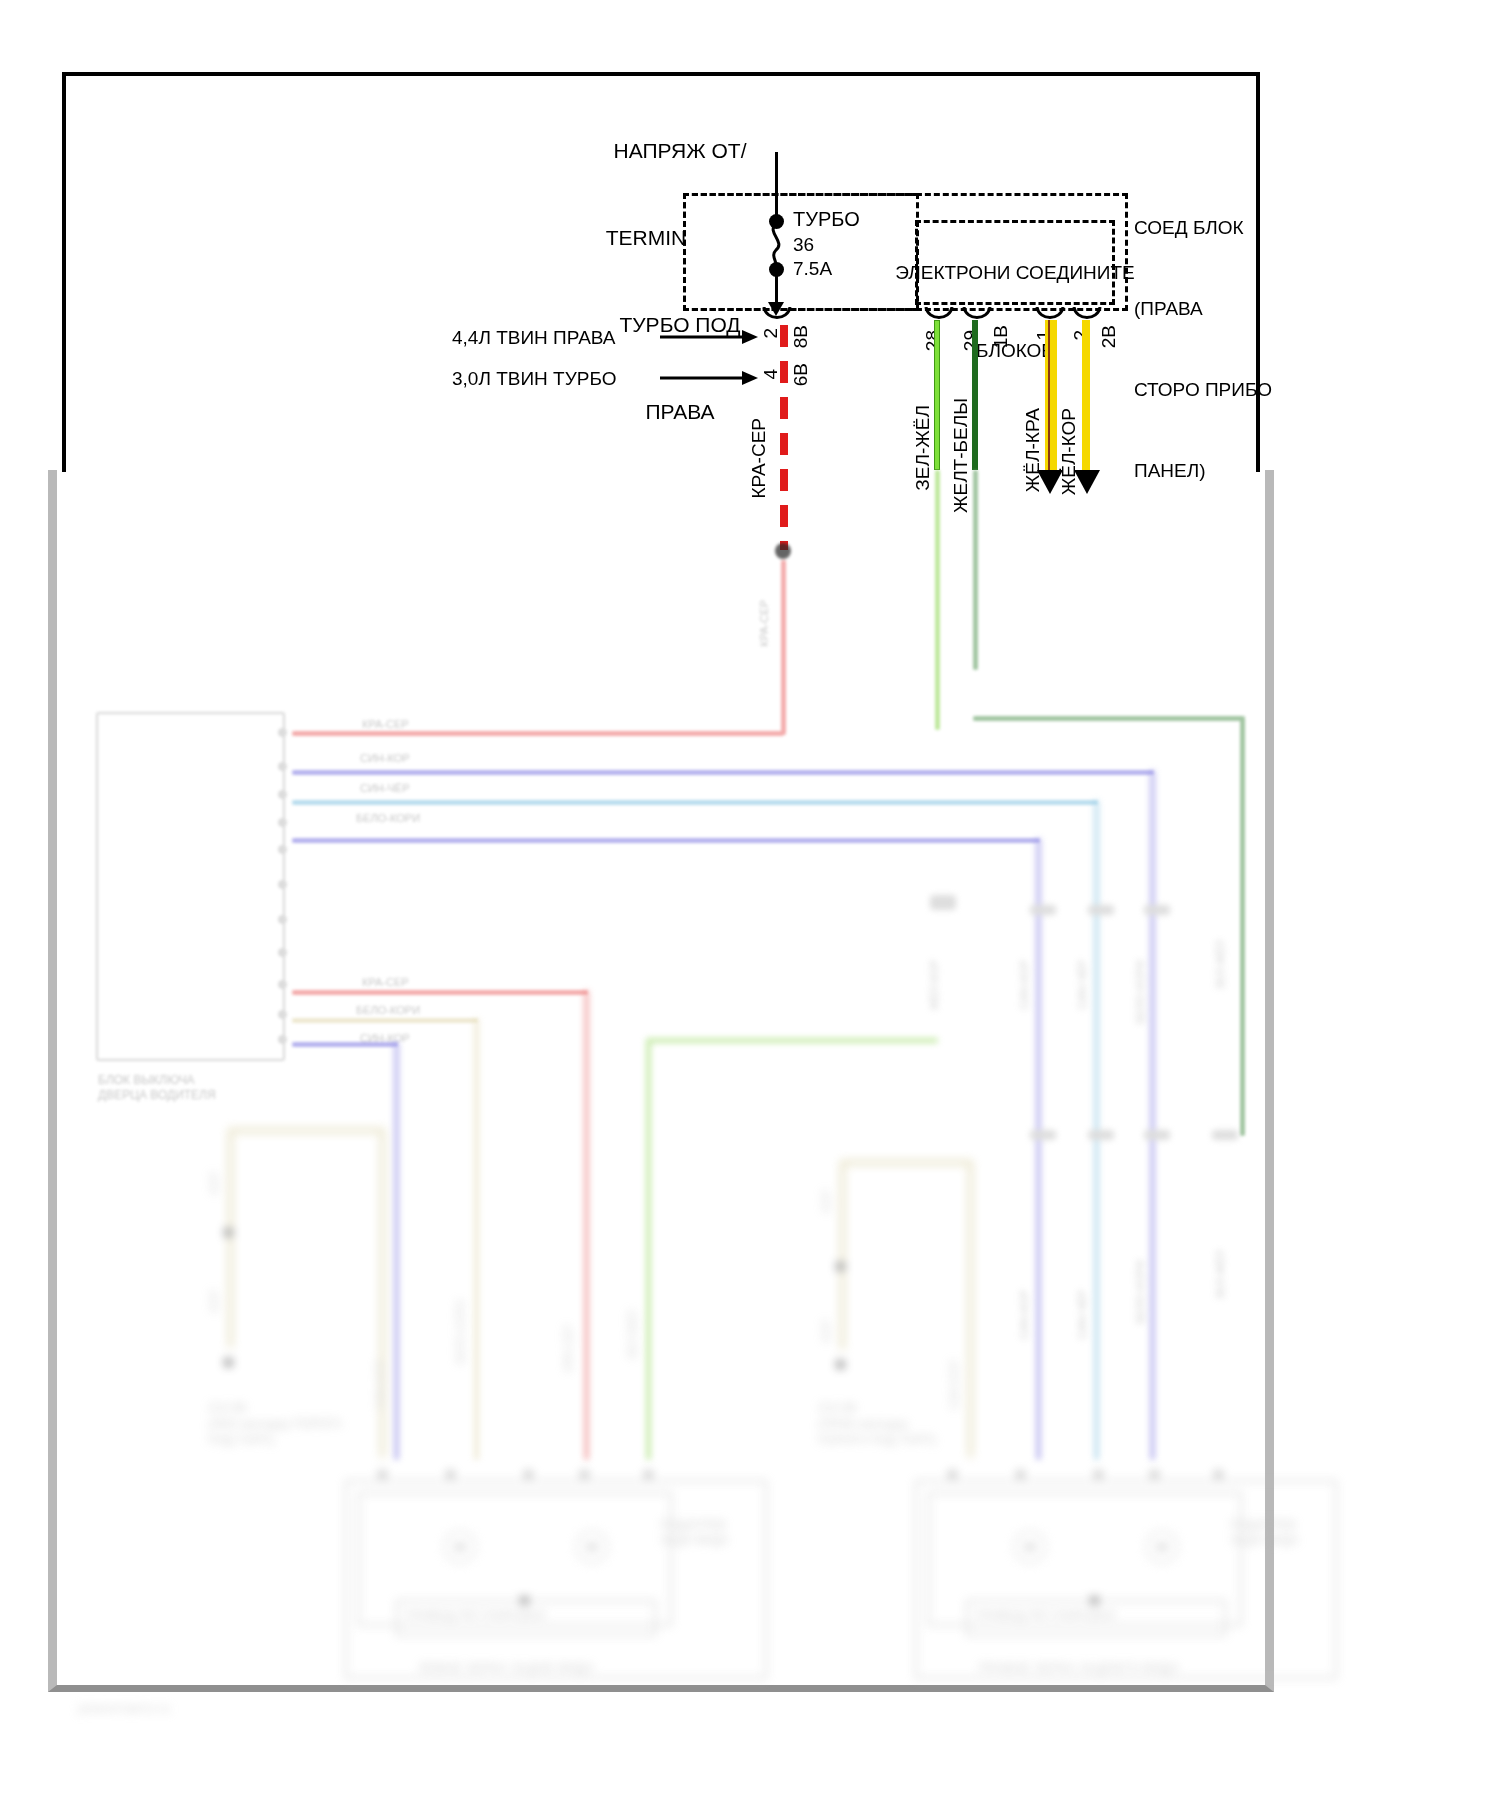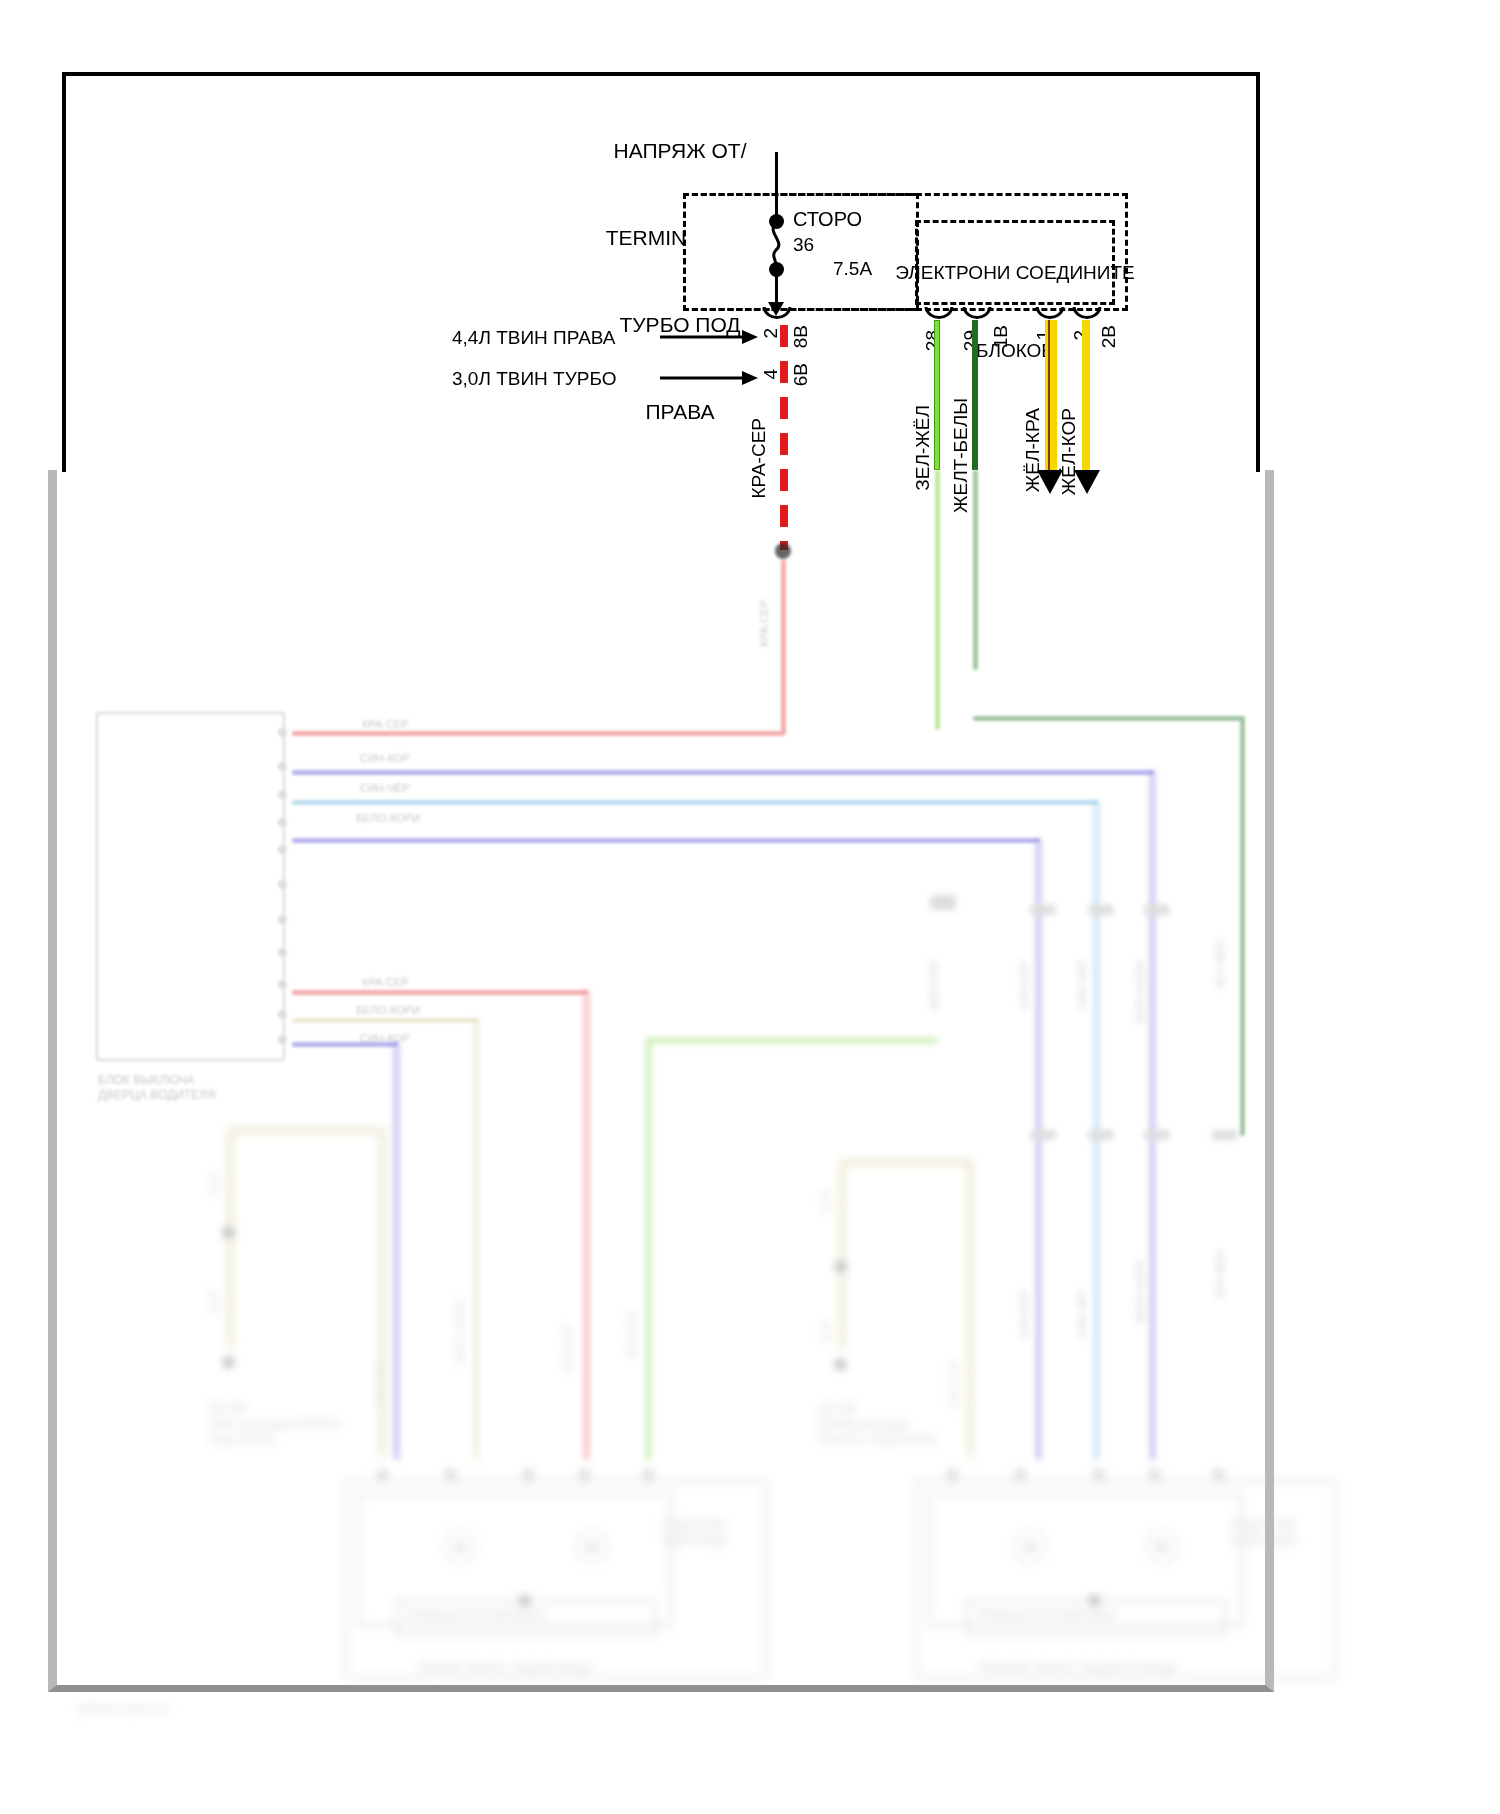--- a/index.html
+++ b/index.html
@@ -62,29 +62,35 @@
   <div style="position:absolute;left:769px;top:214px;width:15px;height:15px;border-radius:50%;background:#000;"></div>
   <svg style="position:absolute;left:762px;top:222px;" width="30" height="48" viewBox="0 0 30 48">
     <path d="M14 2 C 4 10, 24 20, 14 28 C 8 34, 16 40, 14 46" stroke="#000" stroke-width="3" fill="none"></path>
   </svg>
   <div style="position:absolute;left:769px;top:262px;width:15px;height:15px;border-radius:50%;background:#000;"></div>
   <div class="line" style="left:775px;top:274px;width:3px;height:38px;"></div>
   <svg style="position:absolute;left:766px;top:296px;" width="20" height="22" viewBox="0 0 20 22">
     <path d="M10 20 L2 6 L18 6 Z" fill="#000"></path>
   </svg>
 
-  <div class="txt" style="left:793px;top:208px;font-size:20px;">СТОРО</div>
+  <div class="txt" style="left:793px;top:208px;font-size:20px;">ТУРБО</div>
   <div class="txt" style="left:793px;top:234px;font-size:19px;">36</div>
-  <div class="txt" style="left:833px;top:258px;font-size:19px;text-align:right;">7.5A</div>
+  <div class="txt" style="left:793px;top:258px;font-size:19px;text-align:right;">7.5A</div>
 
   <div class="txt ctr" style="left:870px;top:208px;width:290px;font-size:19px;line-height:26px;">
     <div>ЭЛЕКТРОНИ СОЕДИНИТЕ</div>
     <div>БЛОКОВ</div>
   </div>
 
+  <div class="txt" style="left:1134px;top:160px;font-size:19px;line-height:27px;">
+    <div>СОЕД БЛОК</div>
+    <div>(ПРАВА</div>
+    <div>СТОРО ПРИБО</div>
+    <div>ПАНЕЛ)</div>
+  </div>
 
   <div class="txt" style="left:452px;top:327px;font-size:19px;">4,4Л ТВИН ПРАВА</div>
   <svg style="position:absolute;left:660px;top:328px;" width="100" height="18" viewBox="0 0 100 18">
     <line x1="0" y1="9" x2="86" y2="9" stroke="#000" stroke-width="3"></line>
     <path d="M98 9 L82 2 L82 16 Z" fill="#000"></path>
   </svg>
   <div class="txt" style="left:452px;top:368px;font-size:19px;">3,0Л ТВИН ТУРБО</div>
   <svg style="position:absolute;left:660px;top:369px;" width="100" height="18" viewBox="0 0 100 18">
     <line x1="0" y1="9" x2="86" y2="9" stroke="#000" stroke-width="3"></line>
     <path d="M98 9 L82 2 L82 16 Z" fill="#000"></path>

